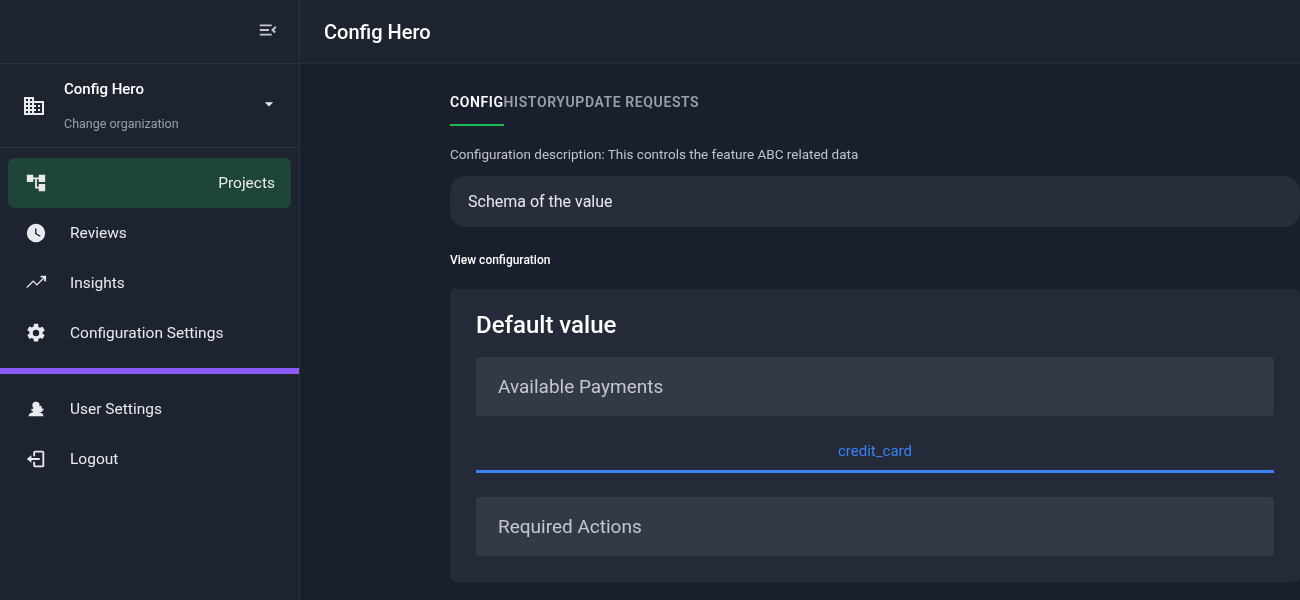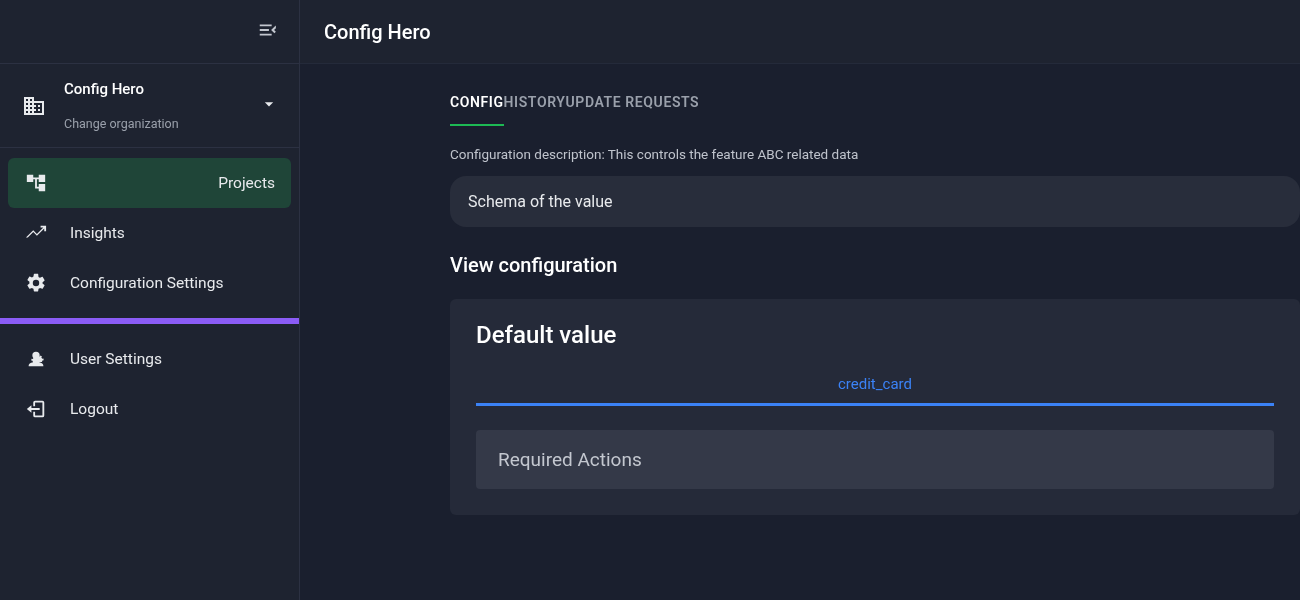--- a/index.html
+++ b/index.html
@@ -113,21 +113,21 @@
   .schema-panel {
     background: #282d3b;
     border-radius: 16px;
     padding: 16px 18px;
     margin-top: 14px;
     font-size: 16px;
     color: #e8eaed;
   }
 
   .section-heading {
-    font-size: 20px;
+    font-size: 12px;
     font-weight: 500;
     color: #fff;
     margin-top: 26px;
   }
 
   .default-card {
     background: #252a39;
     border-radius: 6px;
     margin-top: 22px;
     padding: 22px 26px 26px 26px;
@@ -191,20 +191,28 @@
       <span class="nav-icon">
         <svg viewBox="0 0 24 24">
             <path d="M22 11V3h-7v3H9V3H2v8h7V8h2v10h4v3h7v-8h-7v3h-2V8h2v3z"></path>
           </svg>
       </span>
       <span class="nav-label">Projects</span>
     </div>
     <div class="nav-item">
       <span class="nav-icon">
         <svg viewBox="0 0 24 24">
+            <path d="M12 2a10 10 0 100 20 10 10 0 000-20zm4.2 14.2L11 13V7h1.5v5.2l4.5 2.7-.8 1.3z"></path>
+          </svg>
+      </span>
+      <span class="nav-label">Reviews</span>
+    </div>
+    <div class="nav-item">
+      <span class="nav-icon">
+        <svg viewBox="0 0 24 24">
             <path d="M3 17l6-6 4 4 8-8v3h2V4h-6v2h3l-7 7-4-4-8 8z"></path>
           </svg>
       </span>
       <span class="nav-label">Insights</span>
     </div>
     <div class="nav-item">
       <span class="nav-icon">
         <svg viewBox="0 0 24 24">
             <path d="M19.14 12.94a7.49 7.49 0 000-1.88l2.03-1.58a.5.5 0 00.12-.64l-1.92-3.32a.5.5 0 00-.61-.22l-2.39.96a7.18 7.18 0 00-1.63-.94l-.36-2.54A.5.5 0 0013.9 2h-3.8a.5.5 0 00-.49.42l-.36 2.54c-.58.24-1.12.56-1.63.94l-2.39-.96a.5.5 0 00-.61.22L2.7 8.48a.5.5 0 00.12.64l2.03 1.58a7.49 7.49 0 000 1.88L2.82 14.16a.5.5 0 00-.12.64l1.92 3.32c.14.24.43.34.61.22l2.39-.96c.51.38 1.05.7 1.63.94l.36 2.54c.4.24.25.42.49.42h3.8c.24 0 .45-.18.49-.42l.36-2.54c.58-.24 1.12-.56 1.63-.94l2.39.96c.24.1.5 0 .61-.22l1.92-3.32a.5.5 0 00-.12-.64l-2.03-1.58zM12 15.5A3.5 3.5 0 1115.5 12 3.5 3.5 0 0112 15.5z"></path>
           </svg>
@@ -253,20 +261,21 @@
         <span>Configuration description: </span><span>This controls the feature ABC related data</span>
       </div>
 
       <div class="schema-panel">Schema of the value</div>
 
       <div class="section-heading">View configuration</div>
 
       <div class="default-card">
         <div class="default-title">Default value</div>
 
+        <div class="sub-panel">Available Payments</div>
         <div class="field-row">credit_card</div>
 
         <div class="sub-panel">Required Actions</div>
       </div>
 
     </div>
   </div>
 
 </div>
 

